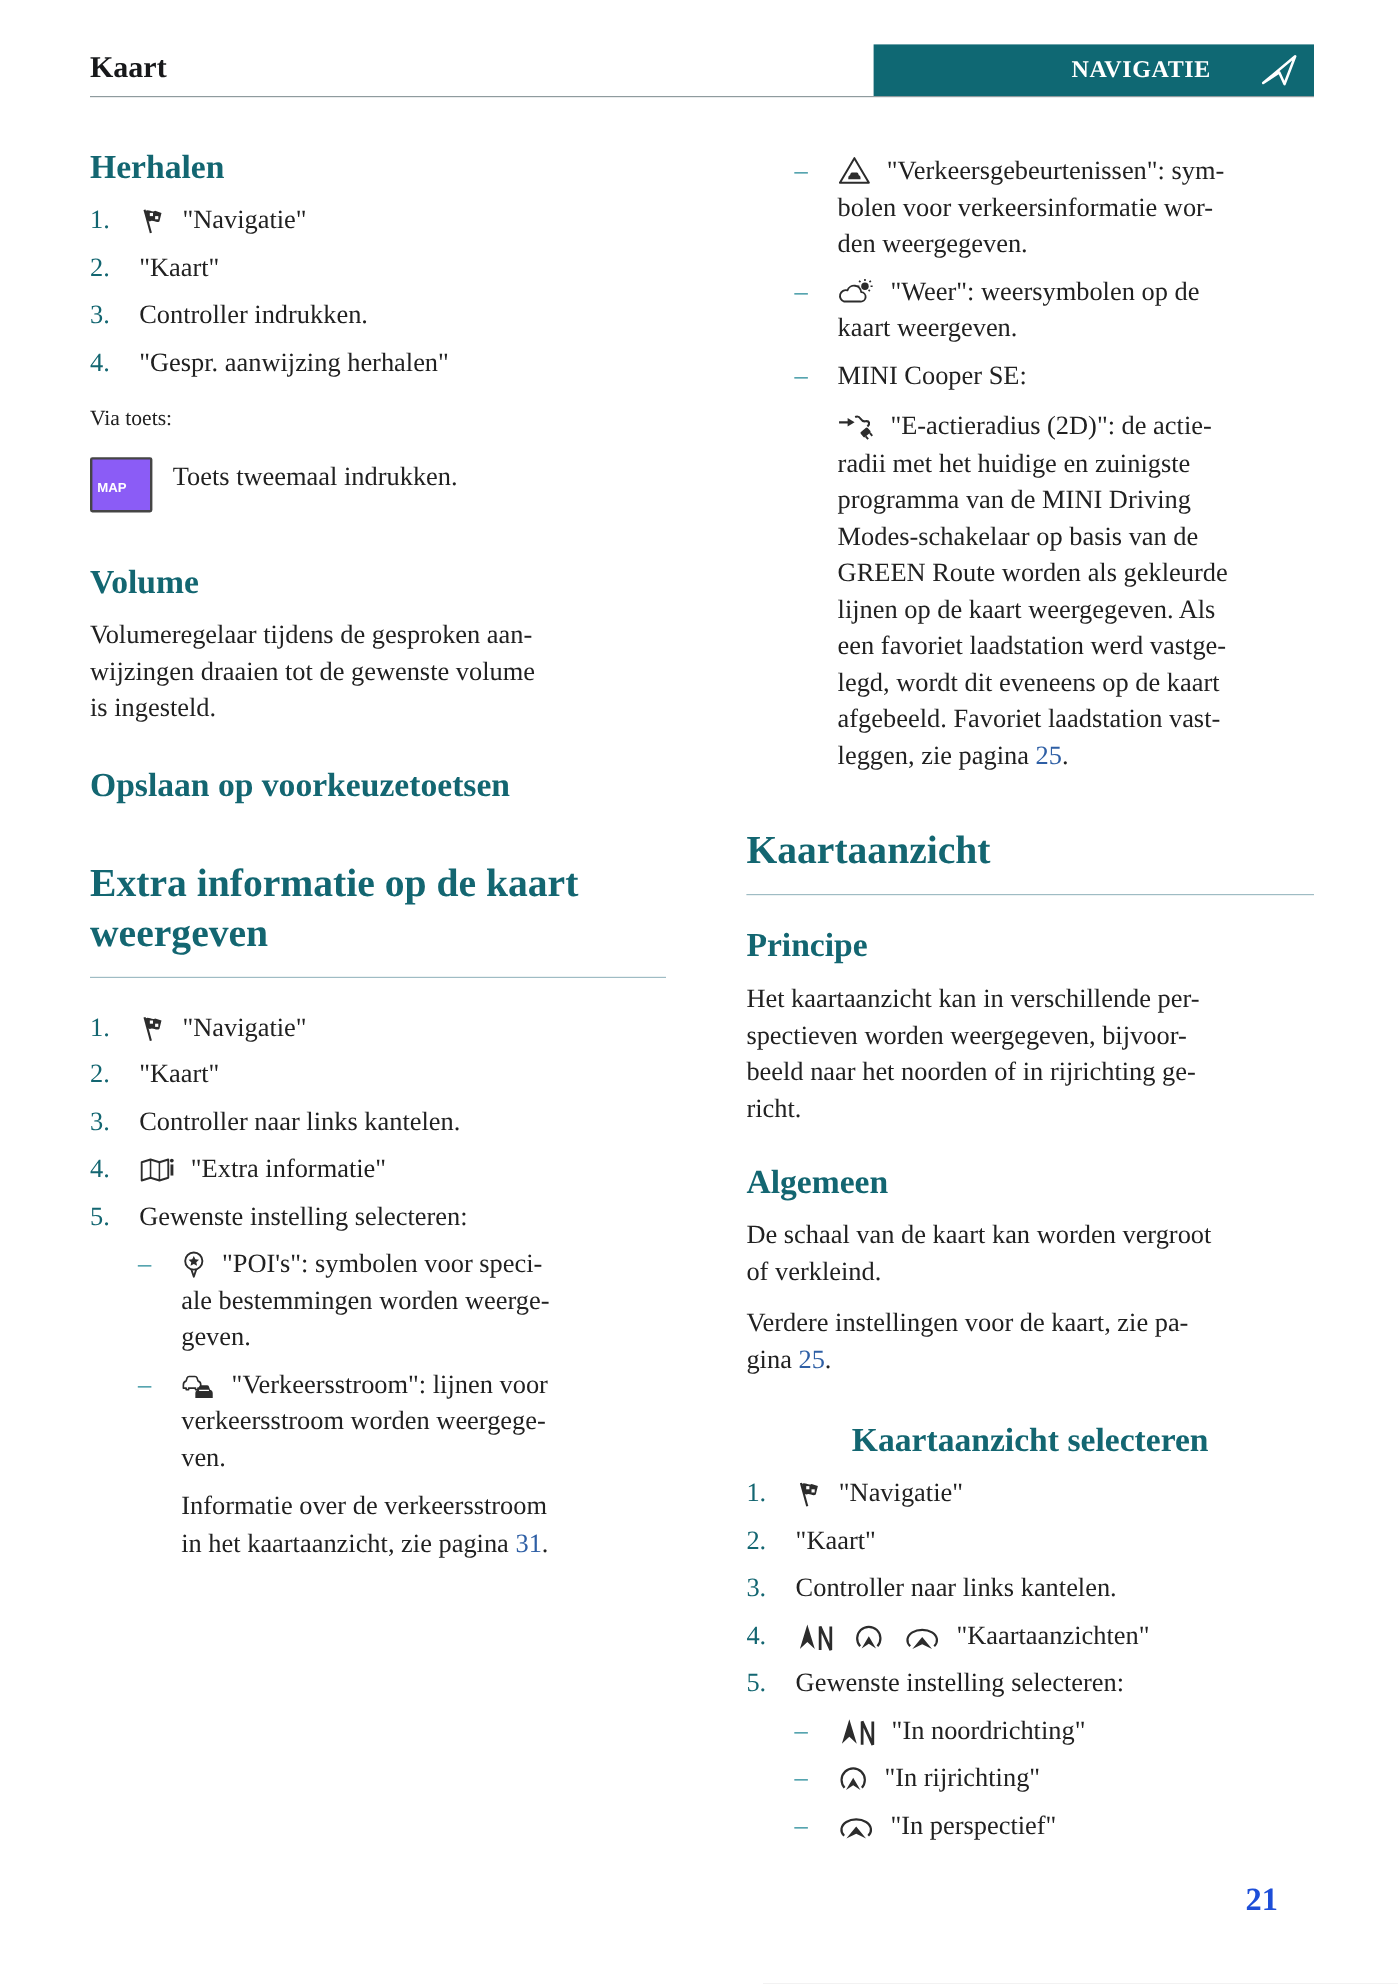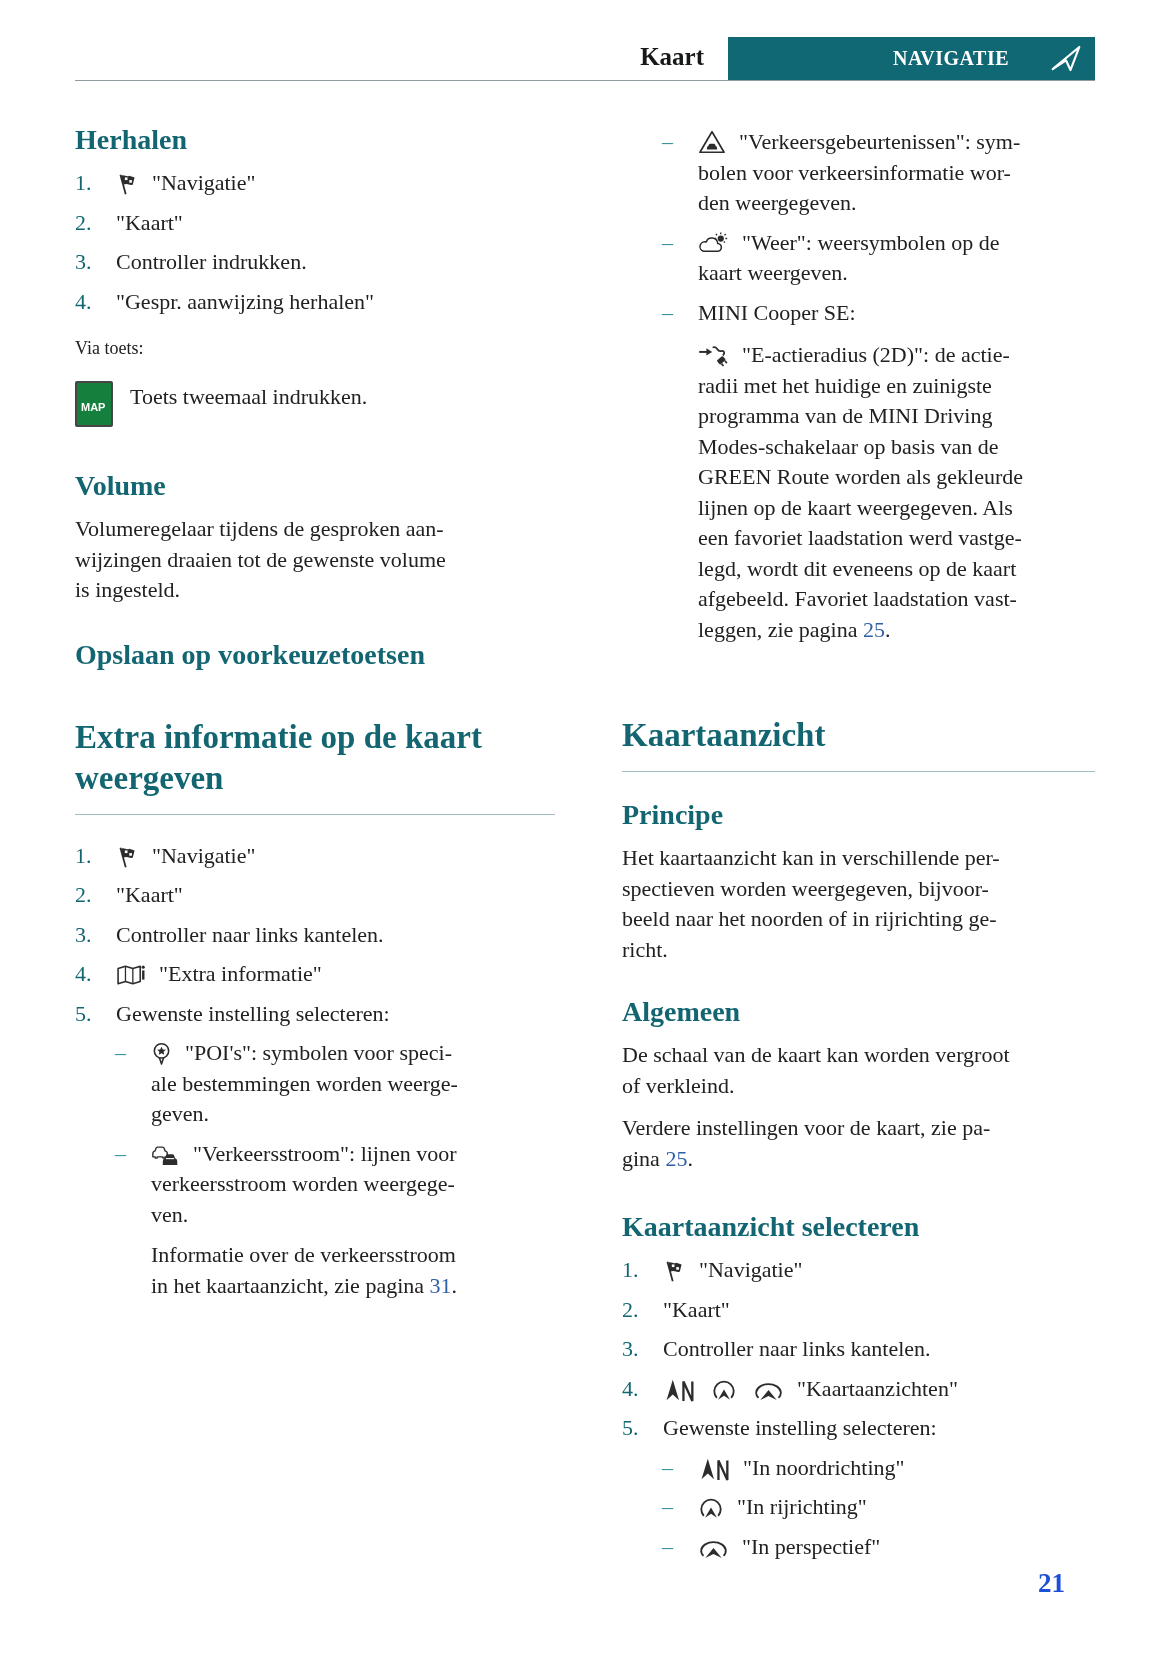--- a/index.html
+++ b/index.html
@@ -2,21 +2,21 @@
 <html><head>
 <meta charset="utf-8">
 <style>
   html,body{margin:0;padding:0;background:#e8e8e8;}
   .page{position:relative;width:1165px;height:1653px;background:#ffffff;margin:0 auto;
         font-family:"Liberation Serif", serif;color:#212121;overflow:hidden;}
   .defs{position:absolute;width:0;height:0;overflow:hidden;}
 
   
   .header{position:absolute;left:75px;top:0;width:1020px;height:81px;display:flex;
-          align-items:flex-end;justify-content:flex-end;border-bottom:1px solid #8f9b9e;box-sizing:border-box;}
+          align-items:flex-end;justify-content:space-between;border-bottom:1px solid #8f9b9e;box-sizing:border-box;}
   .header-tab{font-weight:bold;font-size:25px;color:#17181a;margin-right:24px;padding-bottom:9px;}
   .chapter-box{width:367px;height:43px;background:#0f6873;color:#fff;display:flex;align-items:center;
                justify-content:flex-end;padding-right:13px;box-sizing:border-box;font-weight:bold;
                font-size:20px;letter-spacing:0.5px;gap:27px;}
   .chapter-box .nav-arrow{margin-left:14px;line-height:0;color:#fff;}
 
   
   .cols{position:absolute;left:75px;top:118px;width:1020px;display:flex;}
   .col-left{width:480px;margin-right:67px;}
   .col-right{width:473px;}
@@ -37,21 +37,21 @@
   .opt .dash{width:36px;flex:none;color:#2e8f9c;}
   .opt-body{flex:1;white-space:pre-line;}
   .opt-note{margin:10px 0 0;white-space:pre-line;}
 
   .erange{margin-left:76px;font-size:22px;line-height:30.5px;white-space:pre-line;margin-top:12px;}
 
   .plink{color:#2e5fa5;text-decoration:none;cursor:pointer;}
 
   .via-p{font-size:18px;line-height:30px;margin:16px 0 0;}
   .key-row{display:flex;margin-top:18px;font-size:22px;line-height:30px;align-items:flex-start;}
-  .map-key{width:38px;height:46px;background:#15803d;border:2px solid #454545;border-radius:2px;
+  .map-key{width:52px;height:46px;background:#8b5cf6;border:2px solid #454545;border-radius:2px;
            color:#fff;font-family:"Liberation Sans", sans-serif;font-size:11px;font-weight:bold;
            display:flex;align-items:flex-end;padding:3px 4px;box-sizing:border-box;flex:none;margin-right:17px;}
   .key-text{padding-top:1px;text-align:right;}
 
   .ic{display:inline-block;vertical-align:-6px;margin-right:13px;line-height:0;color:#2c2c2c;}
   .ic.mid{margin-right:16px;}
   .ic svg{display:inline-block;}
 
   .page-num{position:absolute;right:100px;bottom:54px;font-weight:bold;font-size:27px;color:#1d4ed8;}
 </style>
@@ -253,35 +253,35 @@
 radii met het huidige en zuinigste
 programma van de MINI Driving
 Modes-schakelaar op basis van de
 GREEN Route worden als gekleurde
 lijnen op de kaart weergegeven. Als
 een favoriet laadstation werd vastge-
 legd, wordt dit eveneens op de kaart
 afgebeeld. Favoriet laadstation vast-
 leggen, zie pagina </span><a class="plink">25</a><span>.</span></div>
 
-      <div class="h2" style="margin-top:70px;">Kaartaanzicht</div>
+      <div class="h2" style="margin-top:44px;">Kaartaanzicht</div>
 
       <div class="h3" style="margin-top:0;">Principe</div>
       <p class="body-p">Het kaartaanzicht kan in verschillende per-
 spectieven worden weergegeven, bijvoor-
 beeld naar het noorden of in rijrichting ge-
 richt.</p>
 
       <div class="h3" style="margin-top:30px;">Algemeen</div>
       <p class="body-p">De schaal van de kaart kan worden vergroot
 of verkleind.</p>
       <p class="body-p"><span>Verdere instellingen voor de kaart, zie pa-
 gina </span><a class="plink">25</a><span>.</span></p>
 
-      <div class="h3" style="">Kaartaanzicht selecteren</div>
+      <div class="h3" style="text-align:center;">Kaartaanzicht selecteren</div>
 
       <div class="step">
         <span class="num">1.</span>
         <span class="step-body"><span class="ic"><svg width="23" height="23">
                 <use href="#s-flag"></use>
               </svg></span><span>"Navigatie"</span></span>
       </div>
       <div class="step">
         <span class="num">2.</span>
         <span class="step-body">"Kaart"</span>

